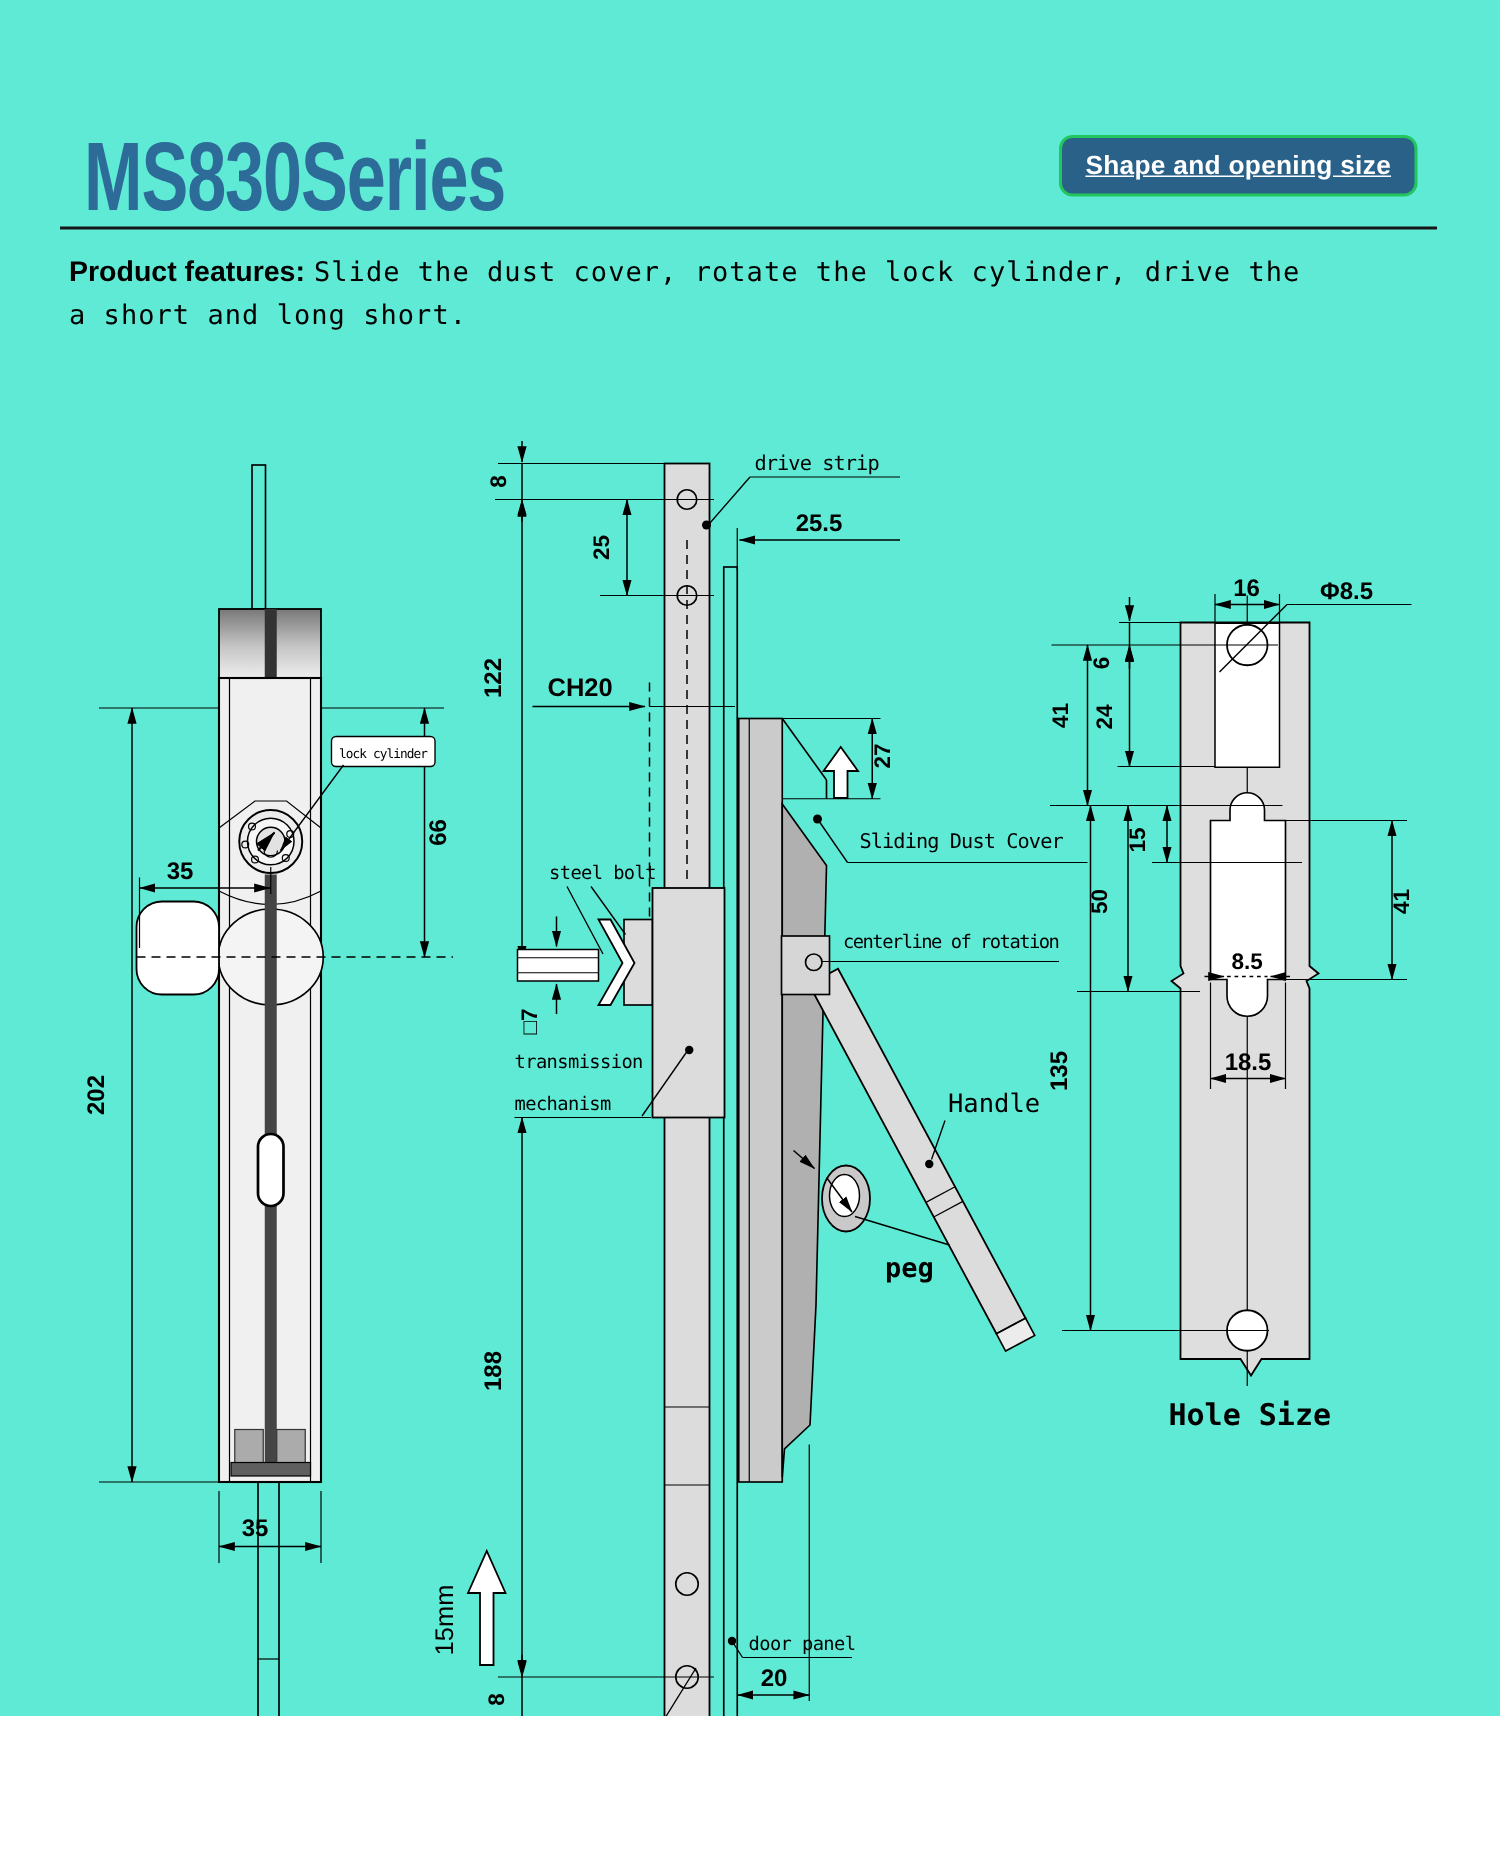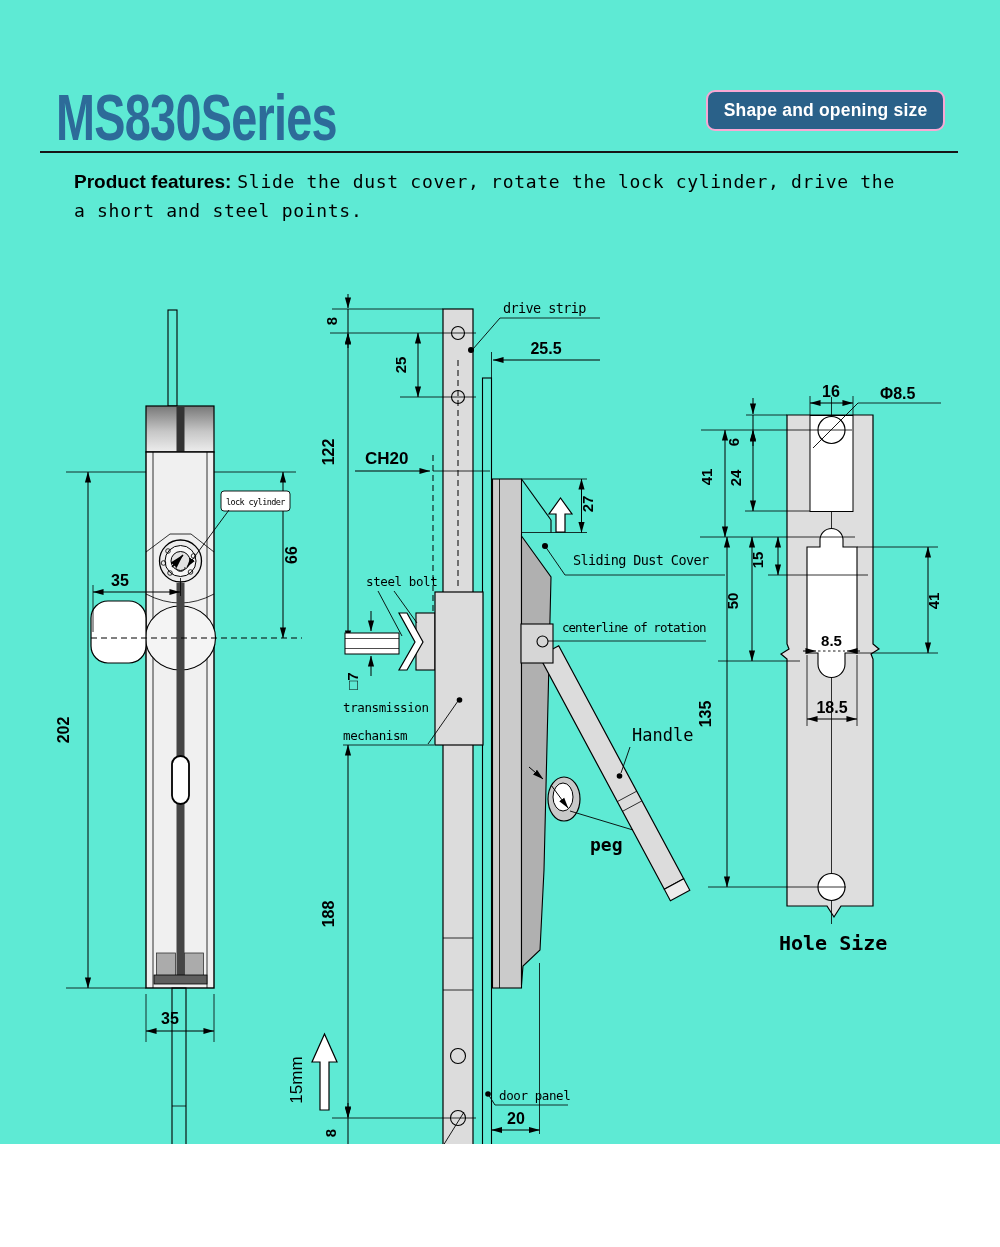--- a/index.html
+++ b/index.html
@@ -2,25 +2,25 @@
 <html><head>
 <meta charset="utf-8">
 <style>
   html,body{margin:0;padding:0;background:#fff;}
   #page{position:relative;width:1000px;height:1144px;background:#5eead4;overflow:hidden;
         font-family:"Liberation Sans",sans-serif;}
   .title{position:absolute;left:56px;top:80px;font-size:65px;font-weight:bold;
          color:#2d6b99;letter-spacing:-1px;transform:scaleX(.72);transform-origin:left top;
          white-space:nowrap;}
   .badge{position:absolute;left:706px;top:90px;width:239px;height:41px;background:#2a6189;
-         border:2px solid #f9a8d4;border-radius:9px;box-sizing:border-box;color:#fff;
+         border:2px solid #22c55e;border-radius:9px;box-sizing:border-box;color:#fff;
          font-size:17.5px;font-weight:bold;display:flex;align-items:center;justify-content:center;
-         letter-spacing:.2px;}
+         letter-spacing:.2px;text-decoration:underline;}
   .rule{position:absolute;left:40px;top:151px;width:918px;height:2px;background:#161616;}
-  .features{position:absolute;left:74px;top:168px;width:900px;
+  .features{position:absolute;left:46px;top:168px;width:900px;
             font-family:"DejaVu Sans Mono",monospace;font-size:18px;line-height:28.5px;
             letter-spacing:.7px;color:#000;}
   .feat-label{font-family:"Liberation Sans",sans-serif;font-weight:bold;font-size:19px;
               letter-spacing:0;margin-right:6px;}
   svg{position:absolute;left:0;top:0;}
   .thin{stroke:#000;stroke-width:.8;fill:none;}
   .med{stroke:#000;stroke-width:1.1;fill:none;}
   .dimln{stroke:#000;stroke-width:1;fill:none;}
   .dash{stroke:#000;stroke-width:1;fill:none;stroke-dasharray:6 4;}
   .dot2{stroke:#000;stroke-width:.9;fill:none;stroke-dasharray:2.5 2.5;}
@@ -35,21 +35,21 @@
 <body>
 
 <div id="page">
 
   <div class="title">MS830Series</div>
   <div class="badge">Shape and opening size</div>
   <div class="rule"></div>
 
   <div class="features">
     <div><span class="feat-label">Product features:</span><span>Slide the dust cover, rotate the lock cylinder, drive the</span></div>
-    <div>a short and steel points.</div>
+    <div>a short and long short.</div>
   </div>
 
   <svg width="1000" height="1247" viewBox="0 0 1000 1247">
     <defs>
       <marker id="arr" viewBox="0 0 10 7" refX="9.6" refY="3.5" markerWidth="11" markerHeight="7.7" orient="auto-start-reverse">
         <path d="M0,0.7 L10,3.5 L0,6.3 Z" fill="#000"></path>
       </marker>
       <linearGradient id="gCap" x1="0" y1="0" x2="0" y2="1">
         <stop offset="0" stop-color="#787878"></stop>
           <stop offset="0.55" stop-color="#c6c6c6"></stop>

